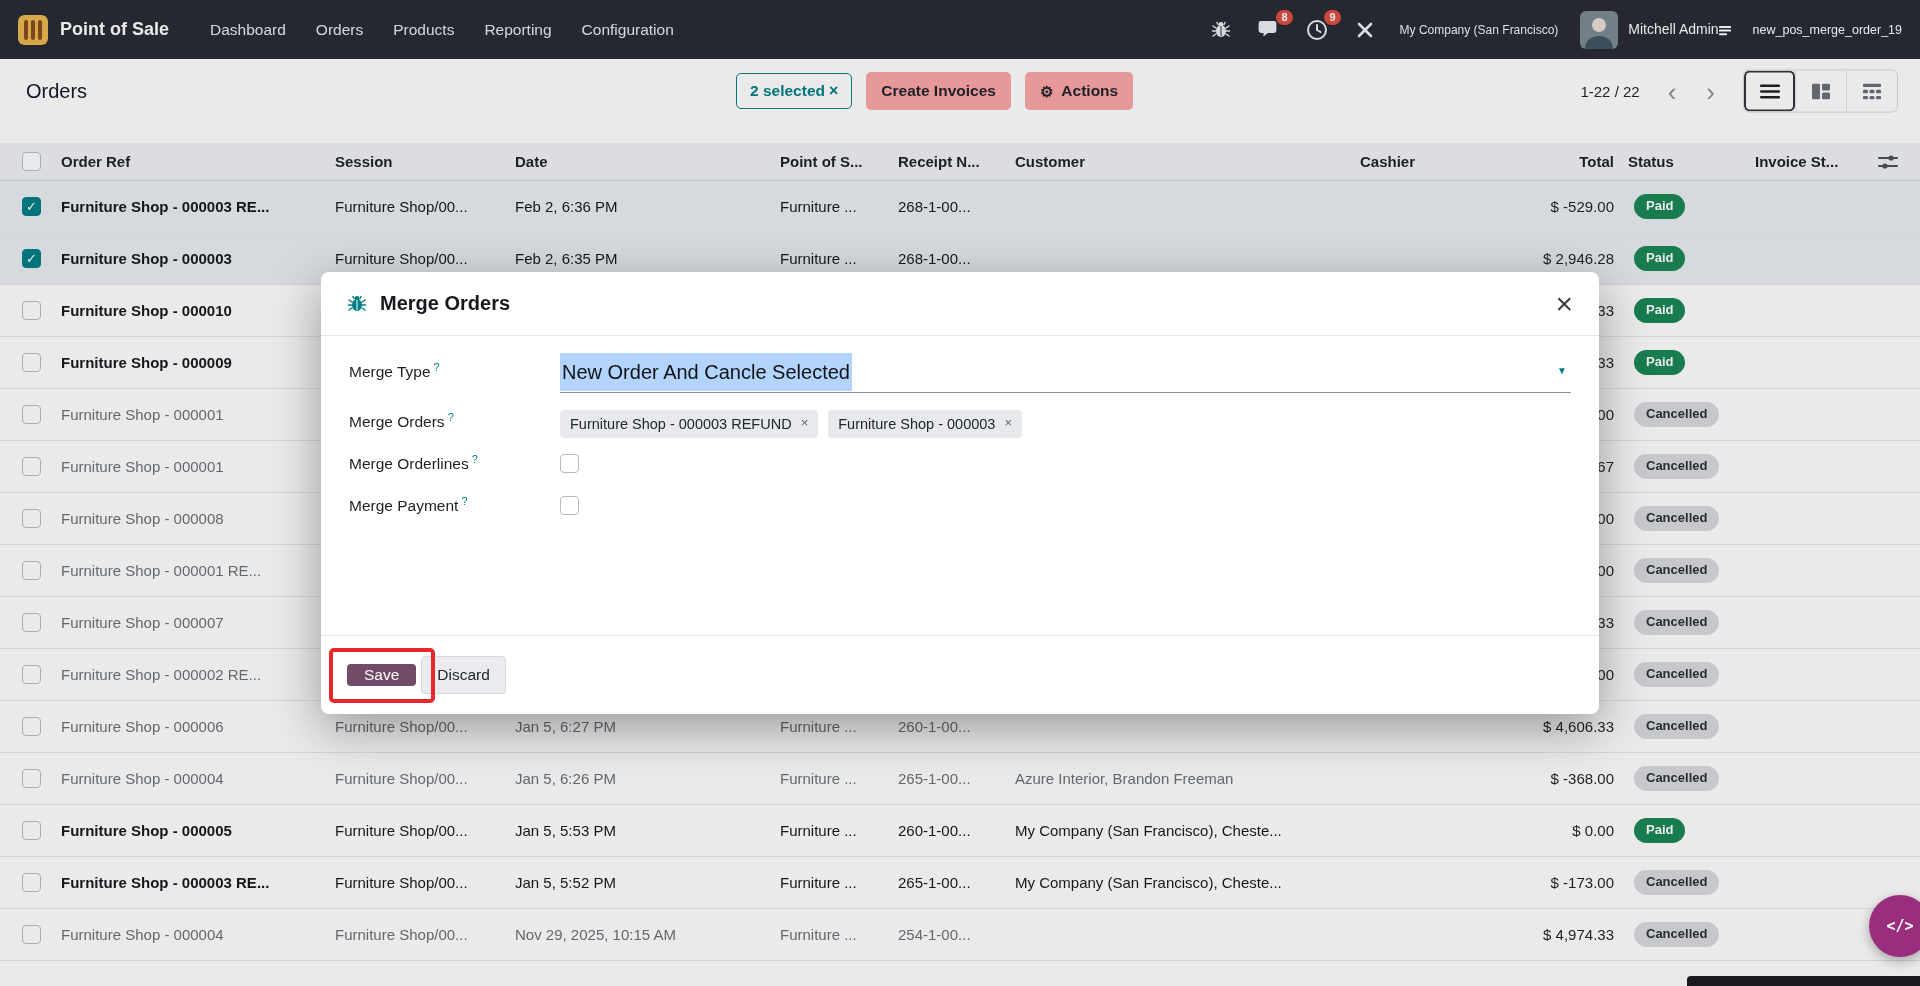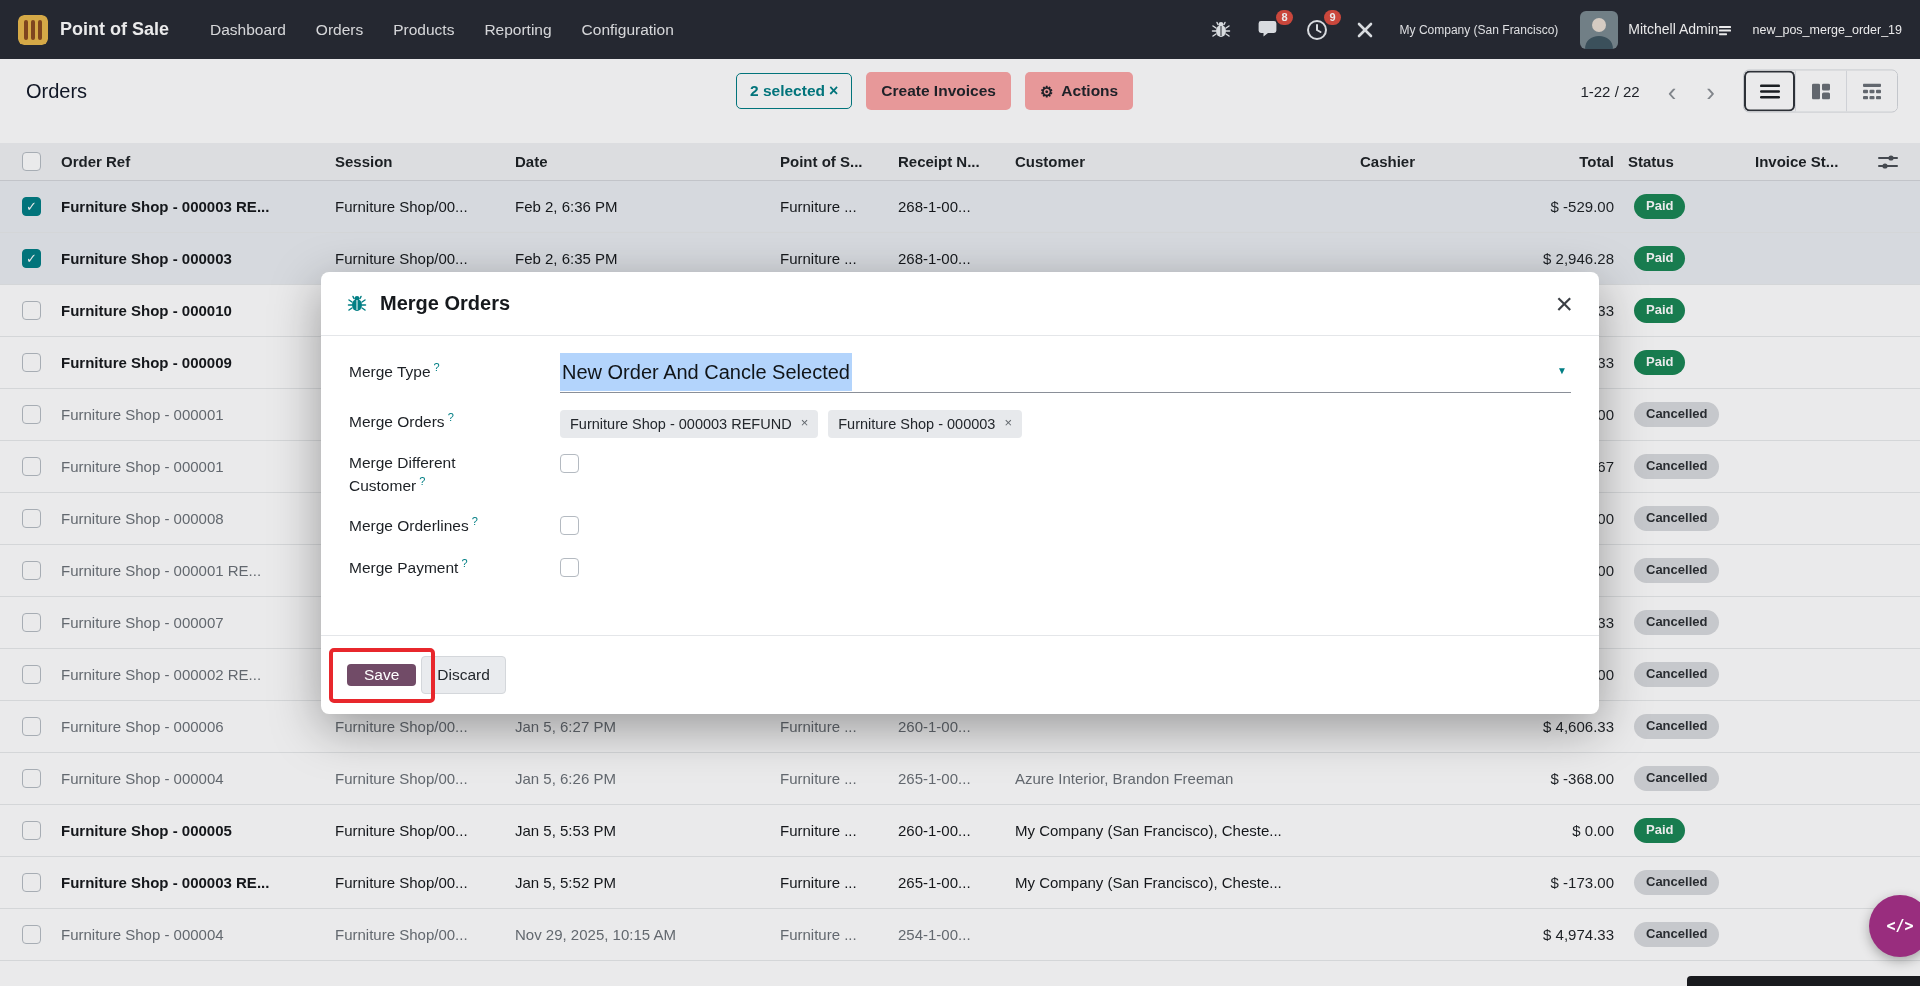--- a/index.html
+++ b/index.html
@@ -526,24 +526,20 @@
               <span class="tag-x">×</span>
             </span>
             <span class="tag">
               <span>Furniture Shop - 000003</span>
               <span class="tag-x">×</span>
             </span>
           </div>
       </div>
     </div>
     <div class="form-row">
-      <div class="form-label"><span>Merge Different Customer</span><sup>?</sup></div>
-      <div class="form-value"><span class="mcb"></span></div>
-    </div>
-    <div class="form-row">
       <div class="form-label"><span>Merge Orderlines</span><sup>?</sup></div>
       <div class="form-value"><span class="mcb"></span></div>
     </div>
     <div class="form-row">
       <div class="form-label"><span>Merge Payment</span><sup>?</sup></div>
       <div class="form-value"><span class="mcb"></span></div>
     </div>
   </div>
   <div class="modal-footer">
     <span class="save-wrap">

